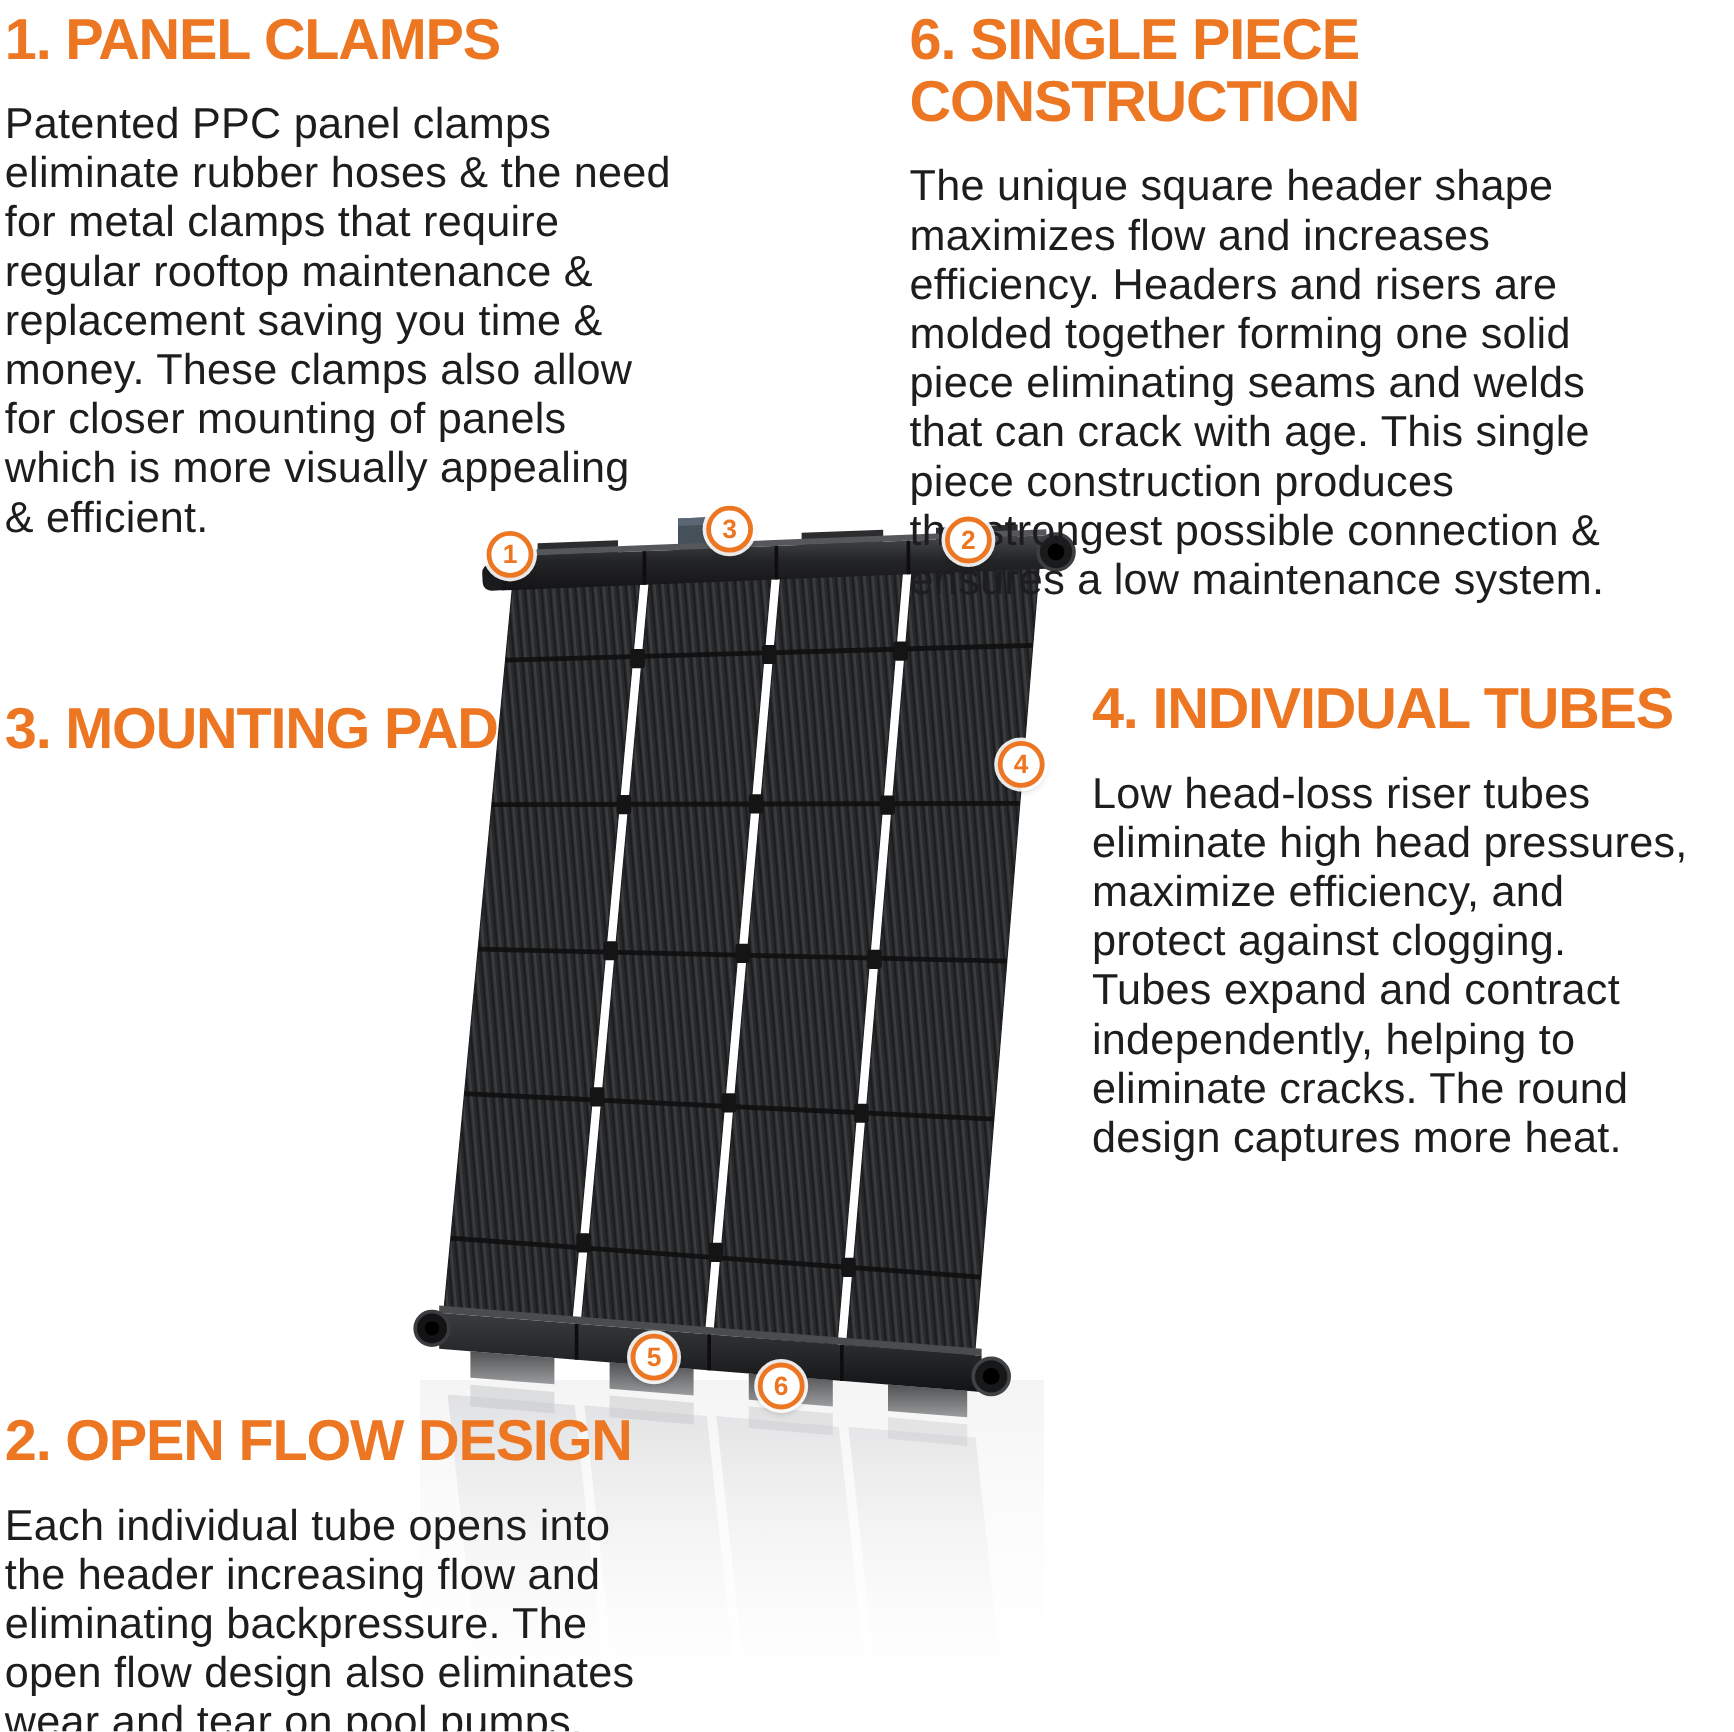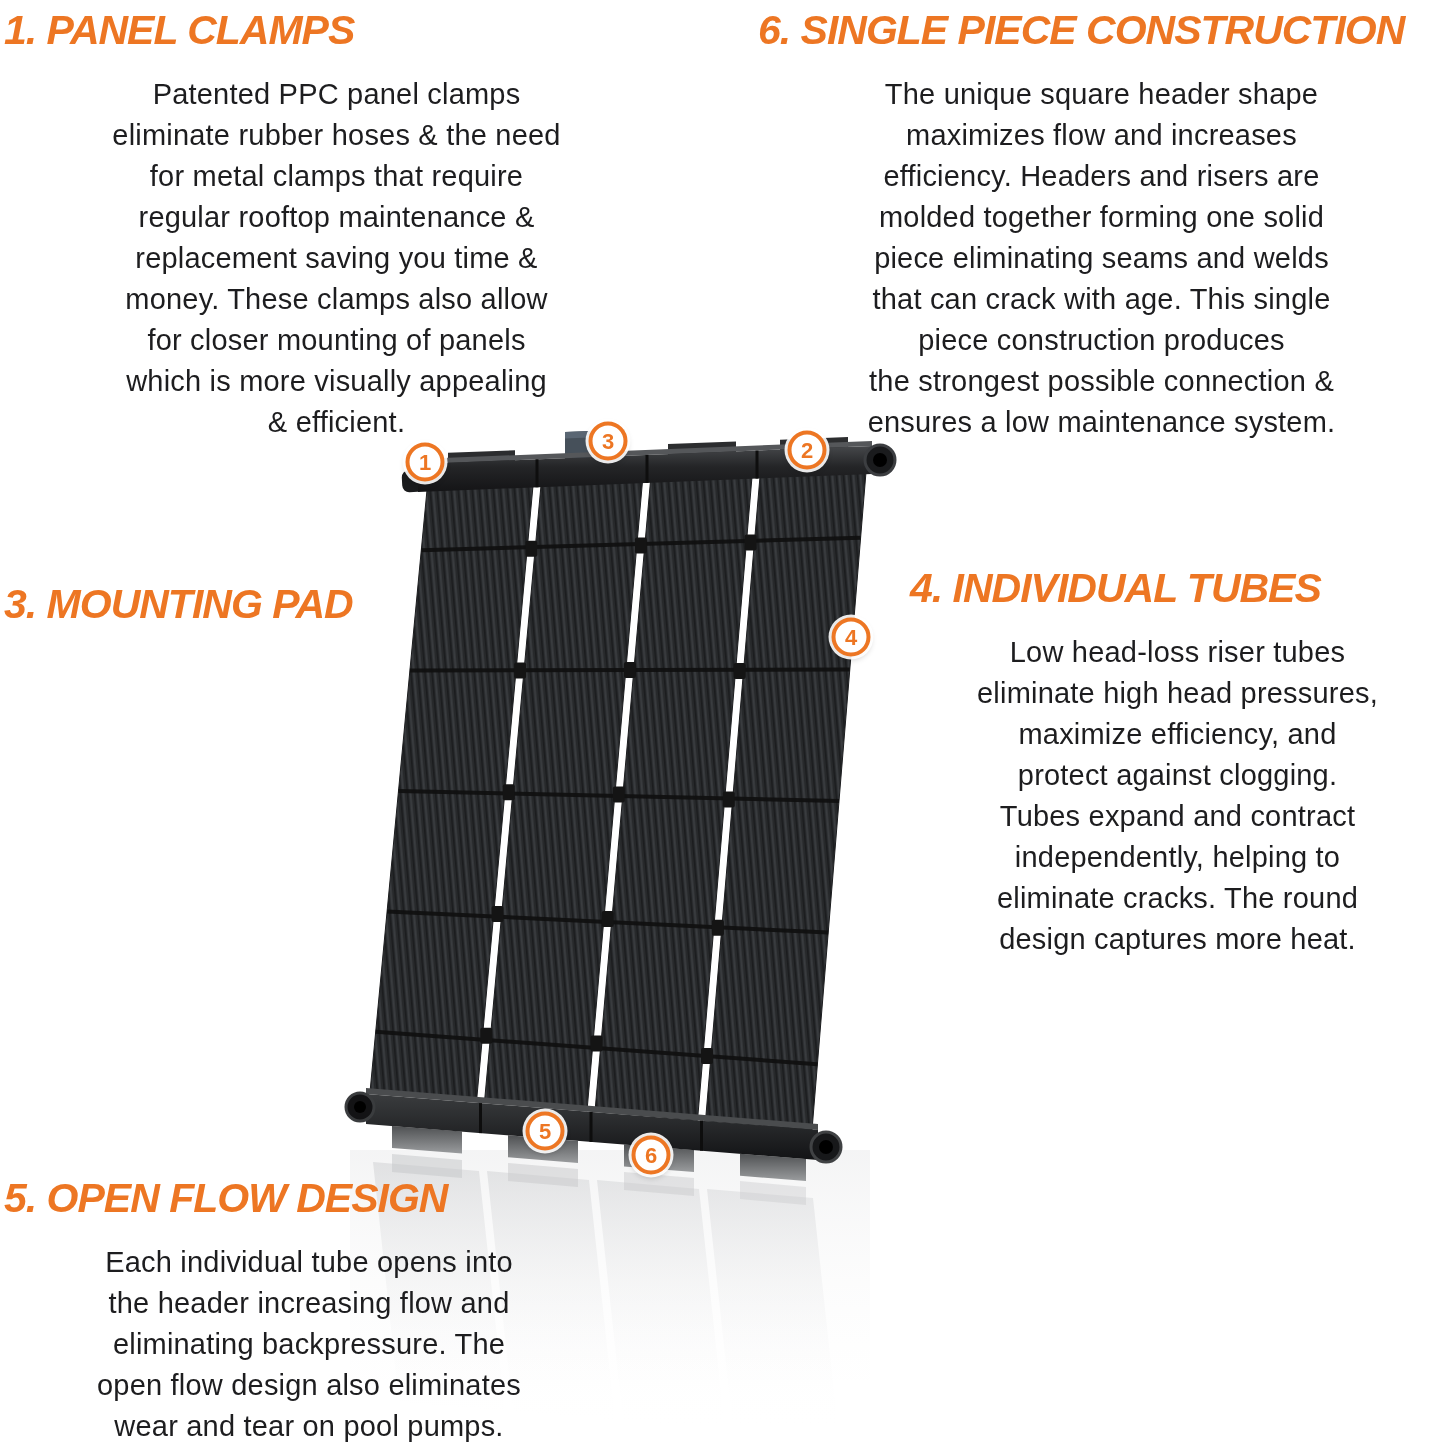--- a/index.html
+++ b/index.html
@@ -8,36 +8,34 @@
     width:1445px;height:1443px;
     background:#ffffff;
     overflow:hidden;
     font-family:"Liberation Sans", sans-serif;
     color:var(--text,#1d1d1f);
   }
   .panel-svg{position:absolute;left:0;top:0;pointer-events:none;}
   .feature{position:absolute;}
   .feature-title{
     margin:0 0 22px 0;
-    font-size:41px;
+    font-size:48px;
     line-height:1.08;
     font-weight:700;
     letter-spacing:-1px;
     color:var(--accent,#ED7623);
     white-space:pre-line;
-    font-style:italic;
   }
   .feature-body{
     margin:0;
-    font-size:29px;
+    font-size:36px;
     line-height:41px;
     letter-spacing:.2px;
     white-space:pre-line;
     color:var(--text,#1d1d1f);
-    text-align:center;
   }
   .f1{left:4px;   top:8px;    width:665px;}
   .f2{left:758px; top:8px;    width:687px;}
   .f3{left:4px;   top:566px;  width:430px;margin-top:16px;}
   .f4{left:910px; top:566px;  width:535px;}
   .f5{left:4px;   top:1176px; width:610px;}
   .f6{left:910px; top:1068px; width:535px;}
   .marker{
     position:absolute;
     width:31px;height:31px;
@@ -201,21 +199,21 @@
 eliminate high head pressures,
 maximize efficiency, and
 protect against clogging.
 Tubes expand and contract
 independently, helping to
 eliminate cracks. The round
 design captures more heat.</p>
   </section>
 
   <section class="feature f5">
-    <h2 class="feature-title">5. OPEN FLOW DESIGN</h2>
+    <h2 class="feature-title">2. OPEN FLOW DESIGN</h2>
     <p class="feature-body">Each individual tube opens into
 the header increasing flow and
 eliminating backpressure. The
 open flow design also eliminates
 wear and tear on pool pumps.</p>
   </section>
 
   <section class="feature f6">
   </section>
 

